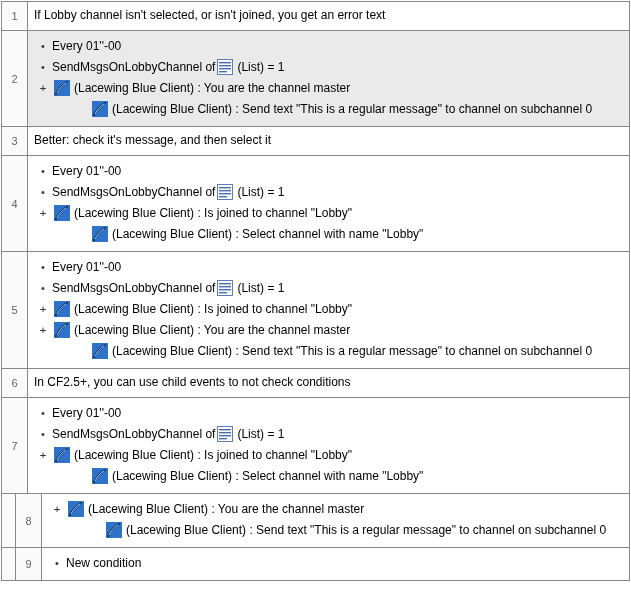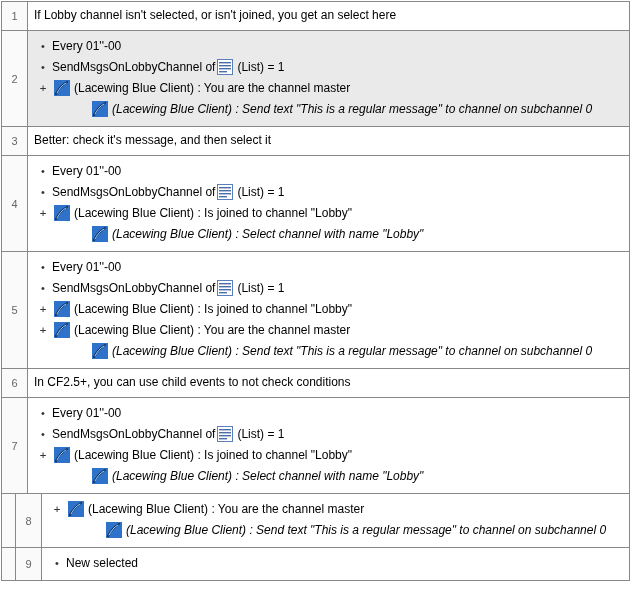--- a/index.html
+++ b/index.html
@@ -10,31 +10,31 @@
   .event-row:last-child { border-bottom: none; }
   .num-col { width: 26px; min-width: 26px; border-right: 1px solid #888; display: flex; align-items: center; justify-content: center; color: #666; background: #fafafa; font-size: 11px; }
   .content-col { flex: 1; padding: 4px 6px 6px 6px; }
   .comment-text { color: #000; padding: 2px 0; }
   .line { display: flex; align-items: center; min-height: 20px; margin: 1px 0; white-space: nowrap; }
   .bullet { width: 18px; min-width: 18px; text-align: center; color: #333; font-size: 11px; }
   .plus { width: 18px; min-width: 18px; text-align: center; color: #333; font-family: monospace; font-size: 11px; }
   .icon { width: 16px; height: 16px; margin: 0 4px 0 2px; display: inline-flex; align-items: center; justify-content: center; flex-shrink: 0; }
   .icon svg { width: 16px; height: 16px; display: block; }
   .text { white-space: nowrap; }
-  .action-indent { padding-left: 56px; font-style: italic; }
+  .action-indent { padding-left: 56px; }
   .child-spacer { width: 14px; min-width: 14px; border-right: 1px solid #888; background: #fafafa; }
 </style>
 </head>
 <body>
 
 <div class="outer" id="root">
     <div class="event-row">
       <div class="num-col">1</div>
       <div class="content-col">
-        <div class="comment-text">If Lobby channel isn't selected, or isn't joined, you get an select here</div>
+        <div class="comment-text">If Lobby channel isn't selected, or isn't joined, you get an error text</div>
       </div>
     </div>
     <div class="event-row selected">
       <div class="num-col">2</div>
       <div class="content-col">
         <div class="line">
           <span class="bullet">•</span>
           <span class="text">Every 01''-00</span>
         </div>
         <div class="line">
@@ -255,17 +255,17 @@
           <span class="text">(Lacewing Blue Client) : Send text "This is a regular message" to channel on subchannel 0</span>
         </div>
       </div>
     </div>
     <div class="event-row">
       <div class="child-spacer"></div>
       <div class="num-col">9</div>
       <div class="content-col">
         <div class="line">
           <span class="bullet">•</span>
-          <span class="text">New selected</span>
+          <span class="text">New condition</span>
         </div>
       </div>
     </div>
   </div>
 
 </body></html>

